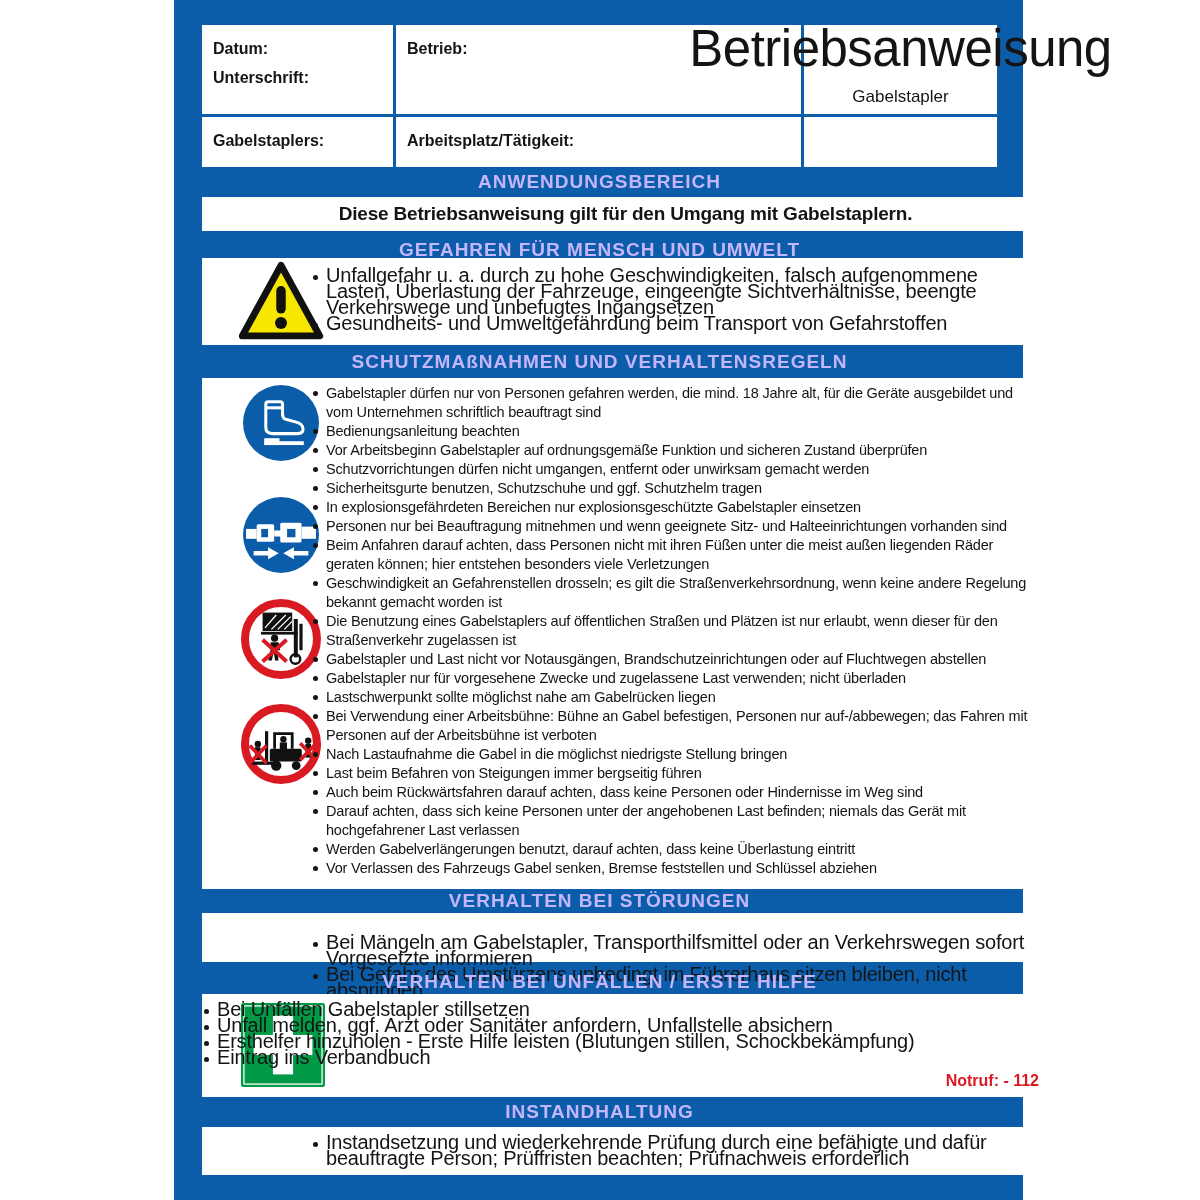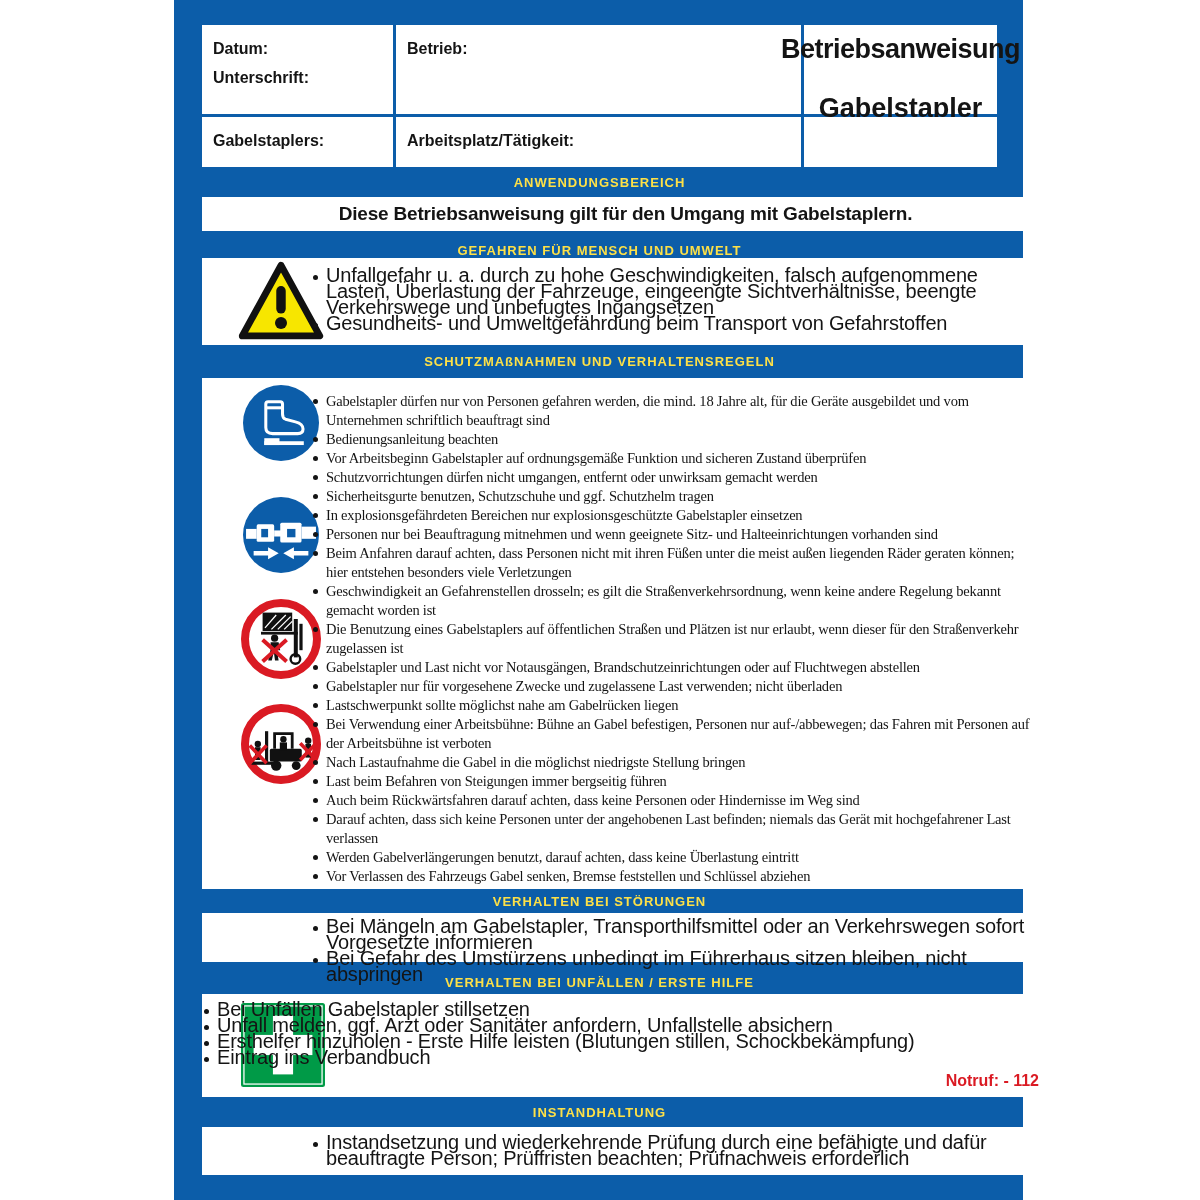--- a/index.html
+++ b/index.html
@@ -26,26 +26,26 @@
     grid-template-columns:191px 405px 193px;
     grid-template-rows:89px 50px;
     gap:3px;background:var(--blue);
   }
   .cell{background:#fff;position:relative;}
   .cell .lbl{
     position:absolute;left:11px;top:9px;font-size:16px;font-weight:700;line-height:29px;
     white-space:pre-line;
   }
   .titlecell{display:flex;flex-direction:column;align-items:center;justify-content:flex-start;}
-  .doc-title{font-size:27px;font-weight:700;line-height:44px;margin-top:2px;letter-spacing:-0.5px;}
-  .doc-subtitle{font-size:27px;font-weight:700;margin-top:22px;}
+  .doc-title{font-size:51px;font-weight:400;line-height:44px;margin-top:2px;letter-spacing:-0.5px;}
+  .doc-subtitle{font-size:17px;font-weight:400;margin-top:16px;}
   
   .band{
     position:absolute;left:28px;width:795px;display:flex;align-items:center;justify-content:center;
-    color:#fde047;font-weight:700;font-size:13px;letter-spacing:1px;white-space:nowrap;
+    color:#c4b5fd;font-weight:700;font-size:19px;letter-spacing:1px;white-space:nowrap;
   }
   
   .wbox{position:absolute;left:28px;width:847px;background:#fff;}
   .statement{
     display:flex;align-items:center;justify-content:center;
     font-size:19px;font-weight:700;letter-spacing:-0.2px;
   }
   .blist{
     list-style:none;margin:0;padding:0 10px 0 124px;
     font-size:20px;line-height:16px;letter-spacing:-0.2px;
@@ -165,21 +165,21 @@
         <circle cx="53" cy="44" r="4" class="f-ink"></circle>
         <rect x="48.5" y="48" width="9" height="10" class="f-ink"></rect>
         <circle cx="21" cy="50" r="4" class="f-ink"></circle>
         <rect x="17.5" y="54" width="7" height="16" class="f-ink"></rect>
         <path class="s-red" stroke-width="4.5" d="M11 52 L32 74 M32 52 L11 74"></path>
         <circle cx="84" cy="46" r="4" class="f-ink"></circle>
         <rect x="80.5" y="50" width="7" height="17" class="f-ink"></rect>
         <path class="s-red" stroke-width="4.5" d="M74 49 L94 70 M94 49 L74 70"></path>
       </svg>
     </div>
-    <ul class="blist blist--dense" style="padding-top:14px;font-family:Liberation Serif, serif;">
+    <ul class="blist blist--dense" style="padding-top:6px;">
 
     <li>Gabelstapler dürfen nur von Personen gefahren werden, die mind. 18 Jahre alt, für die Geräte ausgebildet und vom Unternehmen schriftlich beauftragt sind</li>
         <li>Bedienungsanleitung beachten</li>
         <li>Vor Arbeitsbeginn Gabelstapler auf ordnungsgemäße Funktion und sicheren Zustand überprüfen</li>
         <li>Schutzvorrichtungen dürfen nicht umgangen, entfernt oder unwirksam gemacht werden</li>
         <li>Sicherheitsgurte benutzen, Schutzschuhe und ggf. Schutzhelm tragen</li>
         <li>In explosionsgefährdeten Bereichen nur explosionsgeschützte Gabelstapler einsetzen</li>
         <li>Personen nur bei Beauftragung mitnehmen und wenn geeignete Sitz- und Halteeinrichtungen vorhanden sind</li>
         <li>Beim Anfahren darauf achten, dass Personen nicht mit ihren Füßen unter die meist außen liegenden Räder geraten können; hier entstehen besonders viele Verletzungen</li>
         <li>Geschwindigkeit an Gefahrenstellen drosseln; es gilt die Straßenverkehrsordnung, wenn keine andere Regelung bekannt gemacht worden ist</li>
@@ -192,21 +192,21 @@
         <li>Last beim Befahren von Steigungen immer bergseitig führen</li>
         <li>Auch beim Rückwärtsfahren darauf achten, dass keine Personen oder Hindernisse im Weg sind</li>
         <li>Darauf achten, dass sich keine Personen unter der angehobenen Last befinden; niemals das Gerät mit hochgefahrener Last verlassen</li>
         <li>Werden Gabelverlängerungen benutzt, darauf achten, dass keine Überlastung eintritt</li>
         <li>Vor Verlassen des Fahrzeugs Gabel senken, Bremse feststellen und Schlüssel abziehen</li>
       </ul>
   </div>
 
   <div class="band" style="top:889px;height:24px;">VERHALTEN BEI STÖRUNGEN</div>
   <div class="wbox" style="top:913px;height:49px;">
-    <ul class="blist" style="padding-top:5px;">
+    <ul class="blist" style="padding-top:5px;margin-top:16px;">
 
     <li>Bei Mängeln am Gabelstapler, Transporthilfsmittel oder an Verkehrswegen sofort Vorgesetzte informieren</li>
         <li>Bei Gefahr des Umstürzens unbedingt im Führerhaus sitzen bleiben, nicht abspringen</li>
       </ul>
   </div>
 
   <div class="band" style="top:962px;height:40px;">VERHALTEN BEI UNFÄLLEN / ERSTE HILFE</div>
   <div class="wbox" style="top:994px;height:103px;">
     <div class="iconcol">
       <svg style="left:39px;top:9px;" width="84" height="84" viewBox="0 0 100 100">

